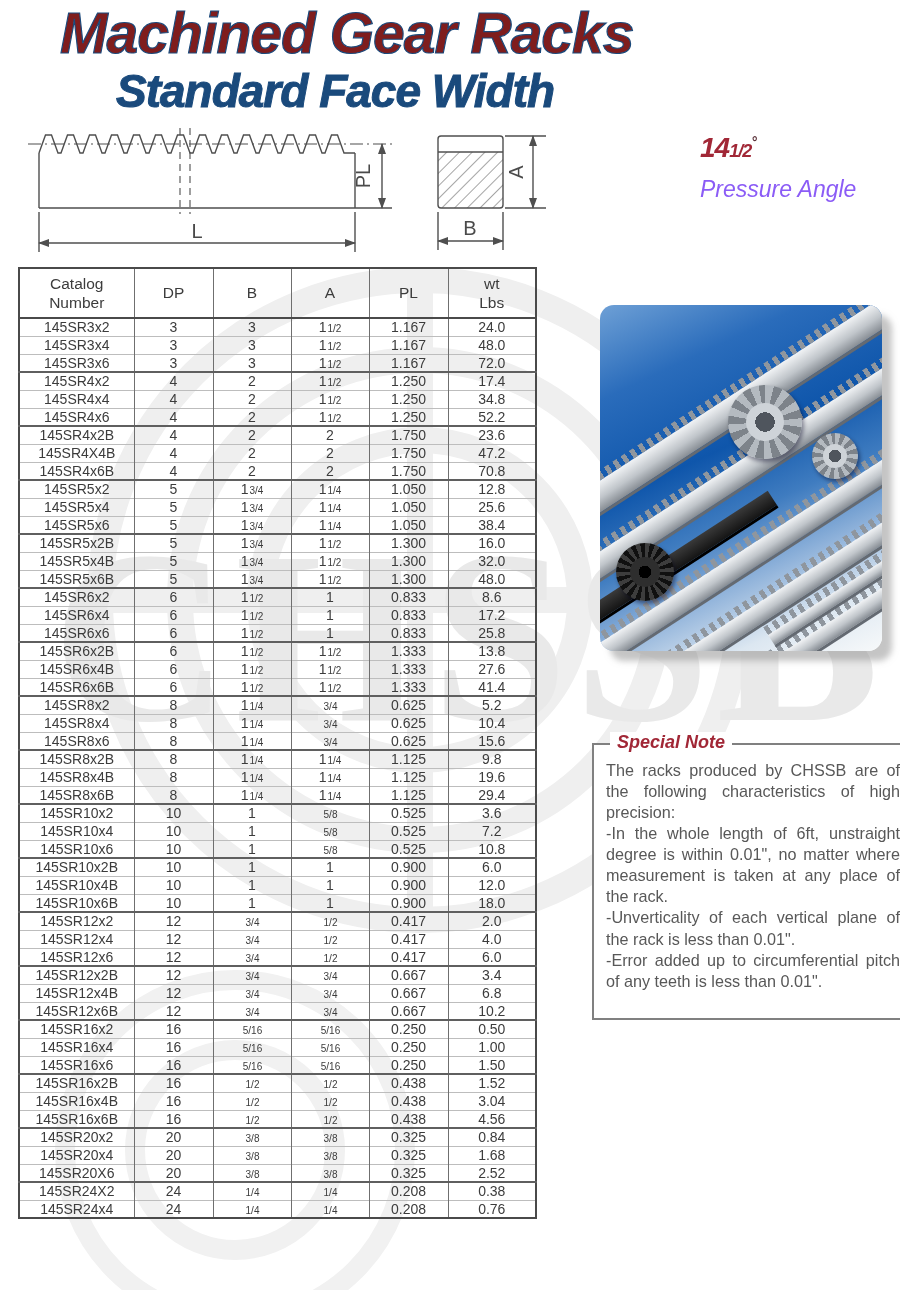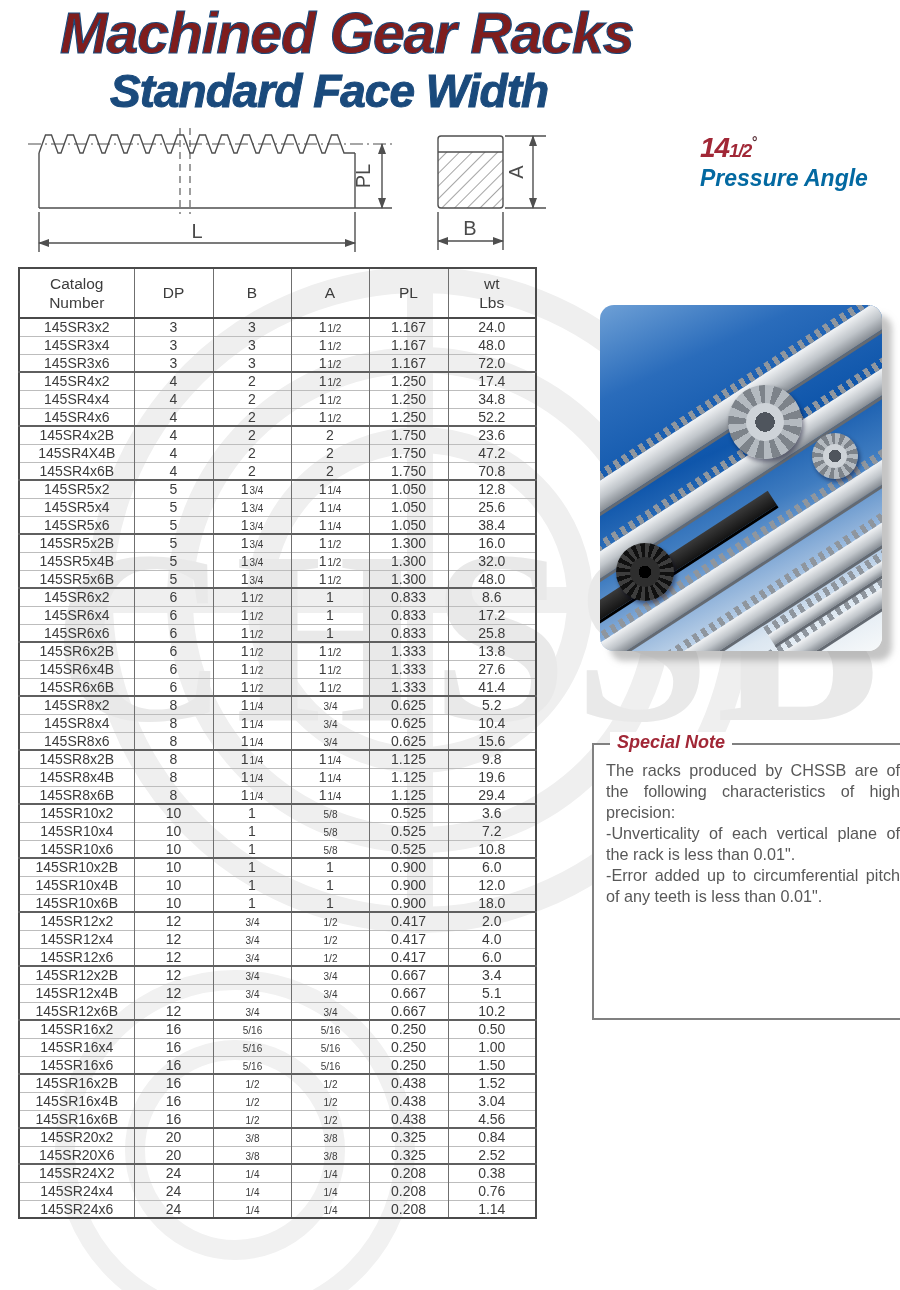--- a/index.html
+++ b/index.html
@@ -10,32 +10,32 @@
   }
 
   
   .title {
     position:absolute; left:60px; top:0px; z-index:2;
     font-size:57px; font-style:italic; font-weight:bold;
     color:#7f1d1d; letter-spacing:-1px; white-space:nowrap;
     -webkit-text-stroke:1.2px #1a4a7c;
   }
   .subtitle {
-    position:absolute; left:110px; top:64px; z-index:2;
+    position:absolute; left:116px; top:64px; z-index:2;
     font-size:46px; font-style:italic; font-weight:bold;
     color:#1a4a7c; letter-spacing:-1px; white-space:nowrap;
     -webkit-text-stroke:1px #1a4a7c;
   }
 
   
   .pa { position:absolute; left:700px; top:132px; width:196px; text-align:left; z-index:2; }
   .pa-value { color:#a12736; font-style:italic; font-weight:bold; font-size:28px; letter-spacing:-1px;}
   .pa-frac  { font-size:18px; }
   .pa-deg   { font-size:14px; vertical-align:super; color:#5a3038; }
-  .pa-label { color:#0369a1; font-style:italic; font-weight:bold; font-size:23px; margin-top:1px; }
+  .pa-label { color:#8b5cf6; font-style:italic; font-weight:normal; font-size:23px; margin-top:12px; }
 
   
   .techdraw { position:absolute; left:0; top:0; z-index:1; pointer-events:none; }
   .techdraw path, .techdraw line, .techdraw rect, .techdraw circle { vector-effect:non-scaling-stroke; }
   .tlabel { font-family:"Liberation Sans", sans-serif; font-size:20px; fill:#4a4a4a; }
 
   
   .watermark { position:absolute; left:0; top:0; z-index:0; pointer-events:none; }
 
   
@@ -487,21 +487,21 @@
         <td><span class="fr">3/4</span></td>
         <td>0.667</td>
         <td>3.4</td>
       </tr>
       <tr>
         <td>145SR12x4B</td>
         <td>12</td>
         <td><span class="fr">3/4</span></td>
         <td><span class="fr">3/4</span></td>
         <td>0.667</td>
-        <td>5.1</td>
+        <td>6.8</td>
       </tr>
       <tr>
         <td>145SR12x6B</td>
         <td>12</td>
         <td><span class="fr">3/4</span></td>
         <td><span class="fr">3/4</span></td>
         <td>0.667</td>
         <td>10.2</td>
       </tr>
       <tr class="grp">
@@ -554,20 +554,28 @@
       </tr>
       <tr class="grp">
         <td>145SR20x2</td>
         <td>20</td>
         <td><span class="fr">3/8</span></td>
         <td><span class="fr">3/8</span></td>
         <td>0.325</td>
         <td>0.84</td>
       </tr>
       <tr>
+        <td>145SR20x4</td>
+        <td>20</td>
+        <td><span class="fr">3/8</span></td>
+        <td><span class="fr">3/8</span></td>
+        <td>0.325</td>
+        <td>1.68</td>
+      </tr>
+      <tr>
         <td>145SR20X6</td>
         <td>20</td>
         <td><span class="fr">3/8</span></td>
         <td><span class="fr">3/8</span></td>
         <td>0.325</td>
         <td>2.52</td>
       </tr>
       <tr class="grp">
         <td>145SR24X2</td>
         <td>24</td>
@@ -576,28 +584,20 @@
         <td>0.208</td>
         <td>0.38</td>
       </tr>
       <tr>
         <td>145SR24x4</td>
         <td>24</td>
         <td><span class="fr">1/4</span></td>
         <td><span class="fr">1/4</span></td>
         <td>0.208</td>
         <td>0.76</td>
-      </tr>
-      <tr>
-        <td>145SR24x6</td>
-        <td>24</td>
-        <td><span class="fr">1/4</span></td>
-        <td><span class="fr">1/4</span></td>
-        <td>0.208</td>
-        <td>1.14</td>
       </tr>
     </tbody>
 </table>
 
 <div class="photo">
   <div class="rk" style="left:-50px;top:208px;width:450px;height:30px;"></div>
   <div class="rk" style="left:-18px;top:258px;width:430px;height:26px;"></div>
   <div class="rk dark" style="left:-42px;top:322px;width:250px;height:20px;"></div>
   <div class="rk" style="left:-28px;top:356px;width:430px;height:24px;"></div>
   <div class="rk" style="left:4px;top:398px;width:420px;height:22px;"></div>
@@ -606,16 +606,17 @@
   <div class="rk smooth" style="left:210px;top:452px;width:200px;height:13px;"></div>
   <div class="gear" style="left:128px;top:80px;width:74px;height:74px;"></div>
   <div class="gear" style="left:212px;top:128px;width:46px;height:46px;"></div>
   <div class="gear dark-gear" style="left:16px;top:238px;width:58px;height:58px;"></div>
 </div>
 
 <div class="note">
   <div class="note-title">Special Note</div>
   <div class="note-body">
       <p>The racks produced by CHSSB are of the following characteristics of high precision:</p>
+      <p>-In the whole length of 6ft, unstraight degree is within 0.01", no matter where measurement is taken at any place of the rack.</p>
       <p>-Unverticality of each vertical plane of the rack is less than 0.01".</p>
       <p>-Error added up to circumferential pitch of any teeth is less than 0.01".</p>
     </div>
 </div>
 
 </body></html>

